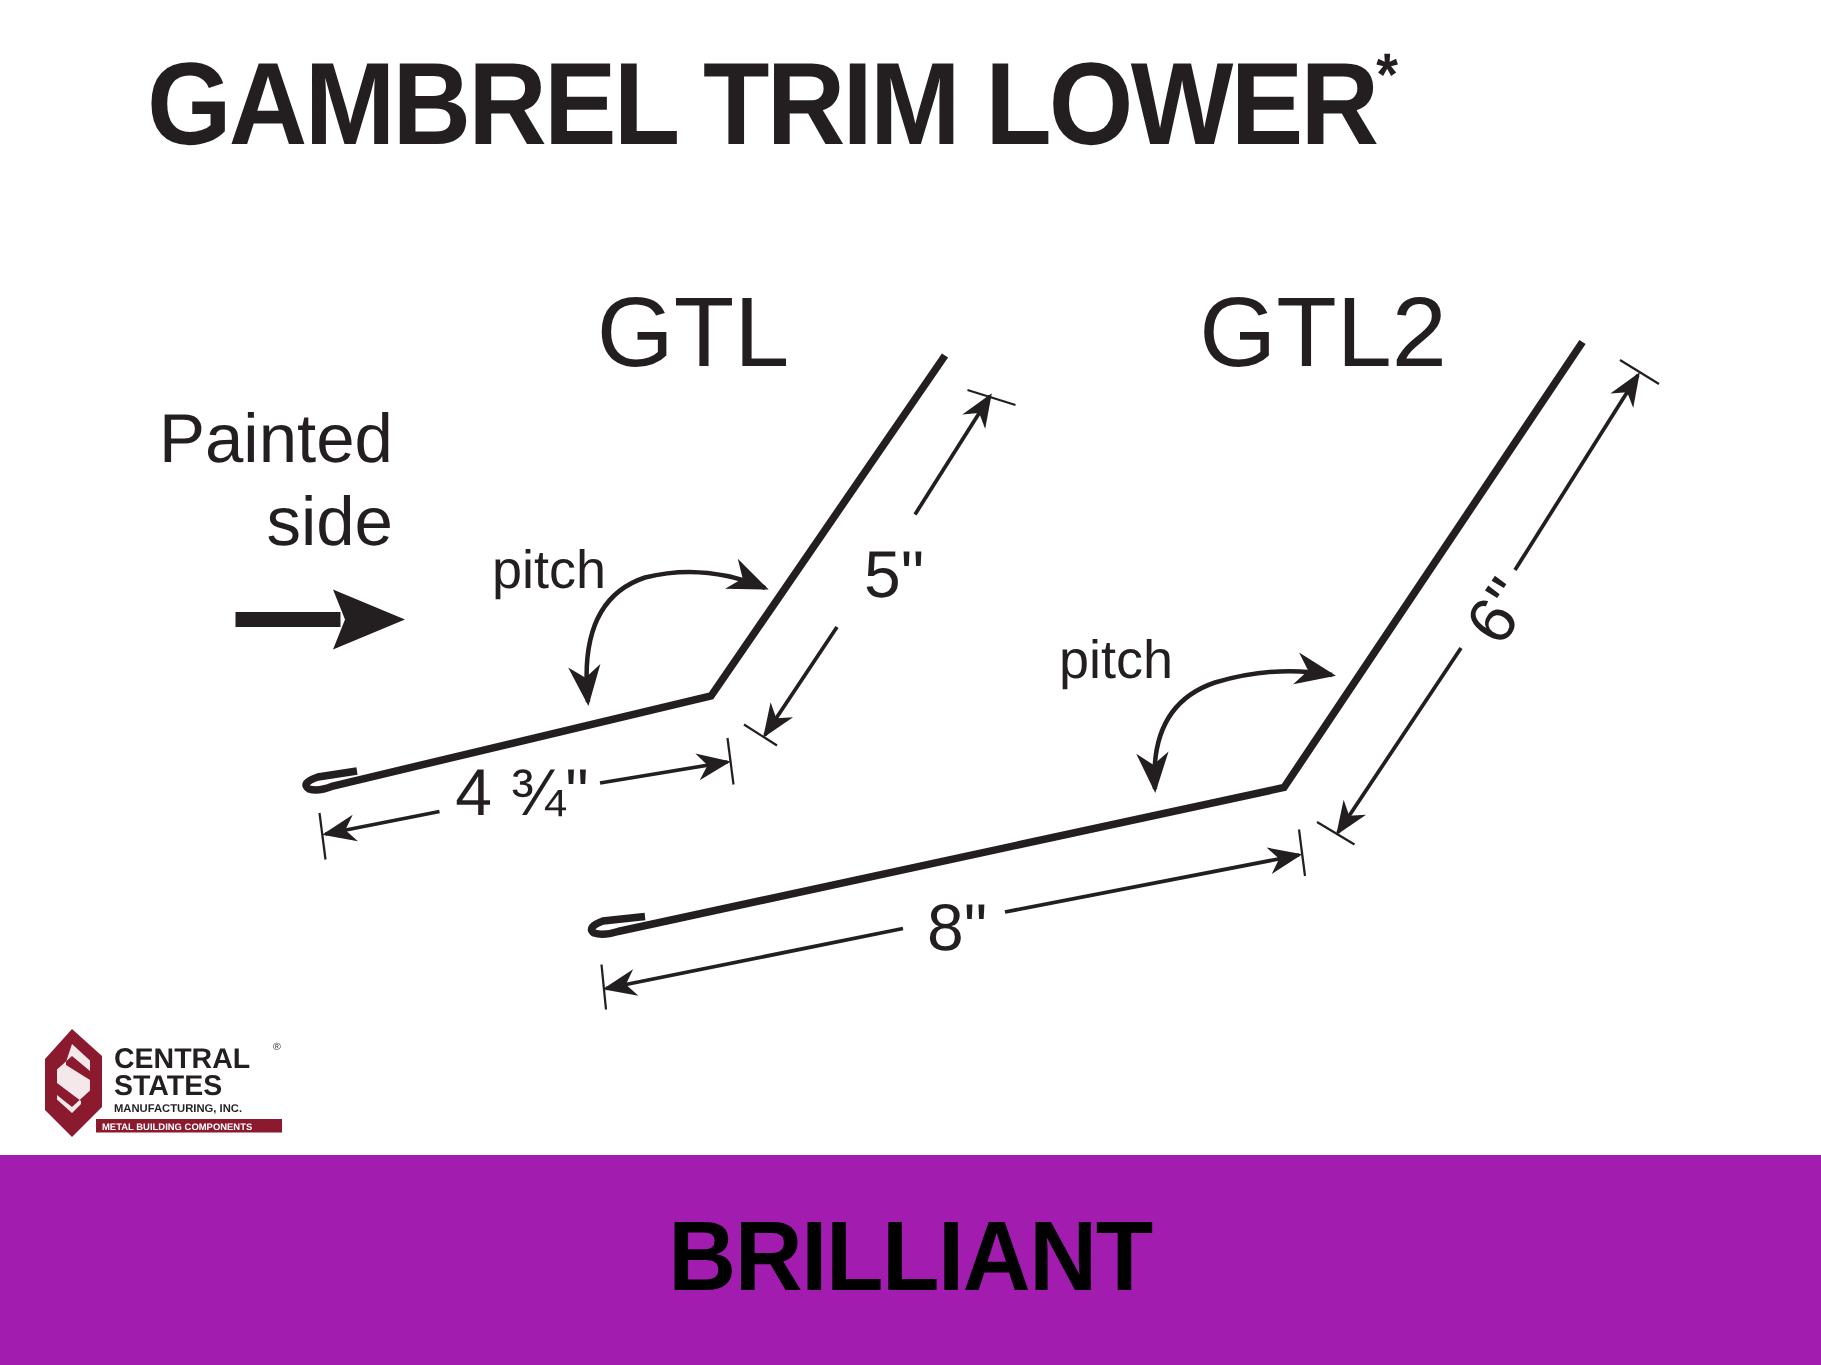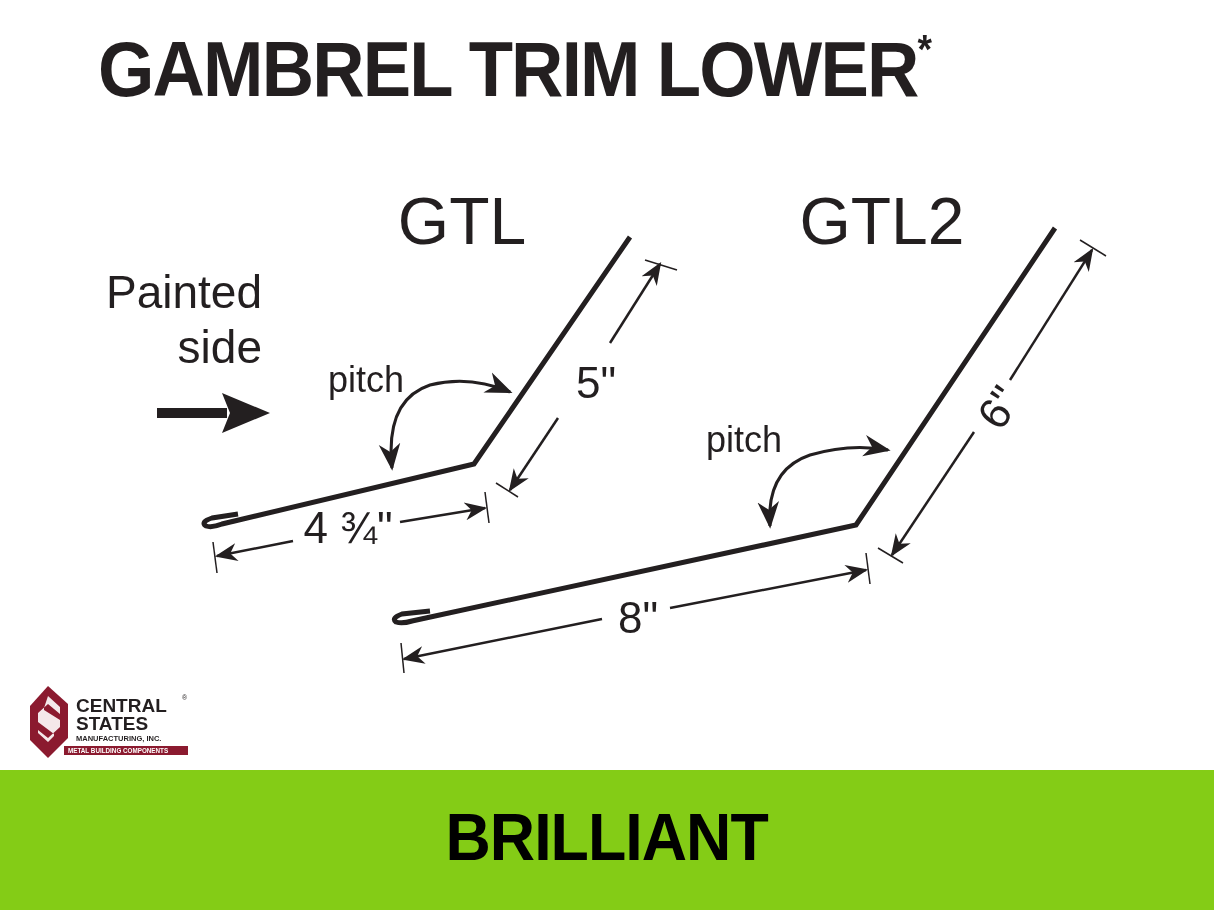--- a/index.html
+++ b/index.html
@@ -1,20 +1,20 @@
 <!DOCTYPE html>
 <html><head>
 <meta charset="utf-8">
 <style>
   html, body { margin:0; padding:0; }
   body { width:1214px; height:910px; background:#ffffff; position:relative; overflow:hidden; font-family:"Liberation Sans", sans-serif; color:#231f20; }
   .title { position:absolute; left:98px; top:30px; font-size:78px; font-weight:bold; letter-spacing:-2px; transform:scaleX(0.93); transform-origin:left top; line-height:1; color:#231f20; }
   .title sup { font-size:40px; position:relative; top:-6px; }
   .diagram { position:absolute; left:0; top:0; width:1214px; height:770px; }
-  .footer { position:absolute; left:0; top:770px; width:1214px; height:140px; background:#84cc16; display:flex; align-items:center; justify-content:center; }
+  .footer { position:absolute; left:0; top:770px; width:1214px; height:140px; background:#a21caf; display:flex; align-items:center; justify-content:center; }
   .footer span { font-size:66px; font-weight:bold; color:#000; letter-spacing:-1px; transform:scaleX(0.95); margin-top:-6px; }
   .logo { position:absolute; left:30px; top:686px; width:162px; height:74px; }
   .lbl { font-family:"Liberation Sans", sans-serif; fill:#231f20; }
 </style>
 </head>
 <body>
 
 <div class="title"><span>GAMBREL TRIM LOWER</span><sup>*</sup></div>
 
 <svg class="diagram" viewBox="0 0 1214 770" width="1214" height="770">

